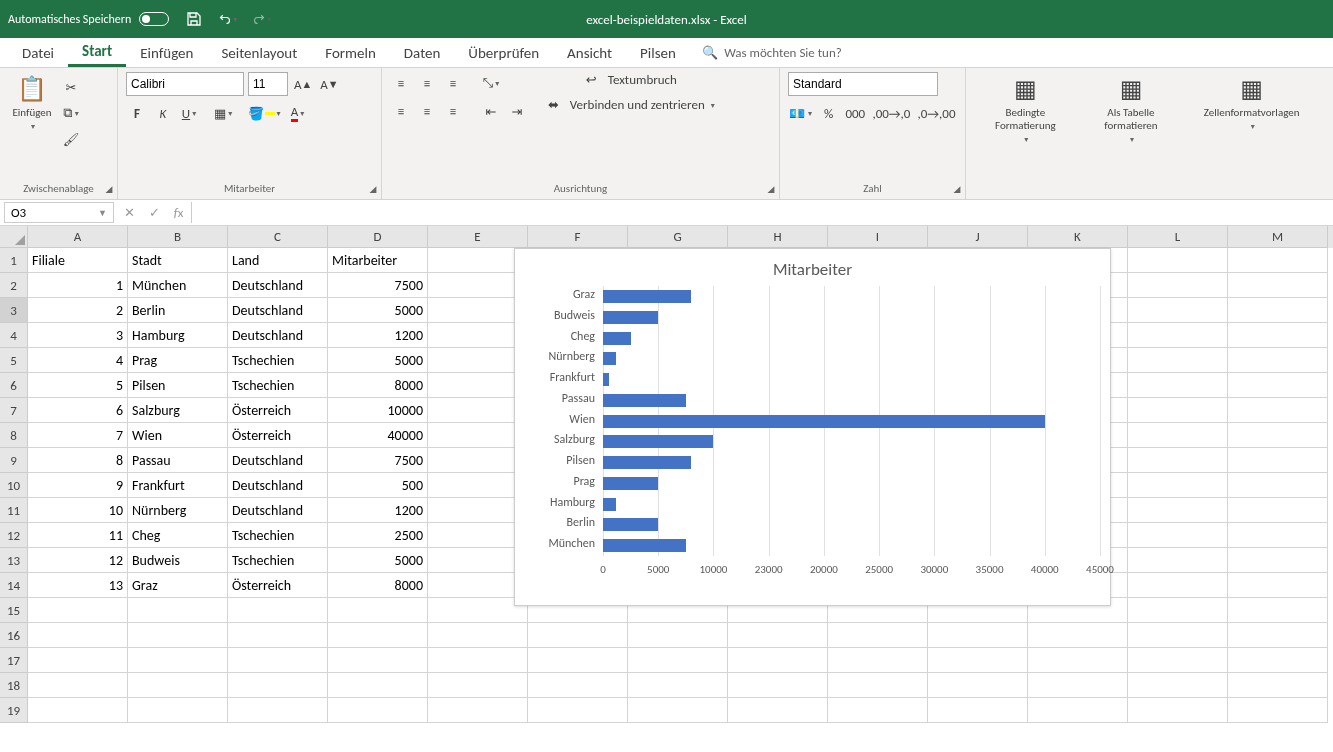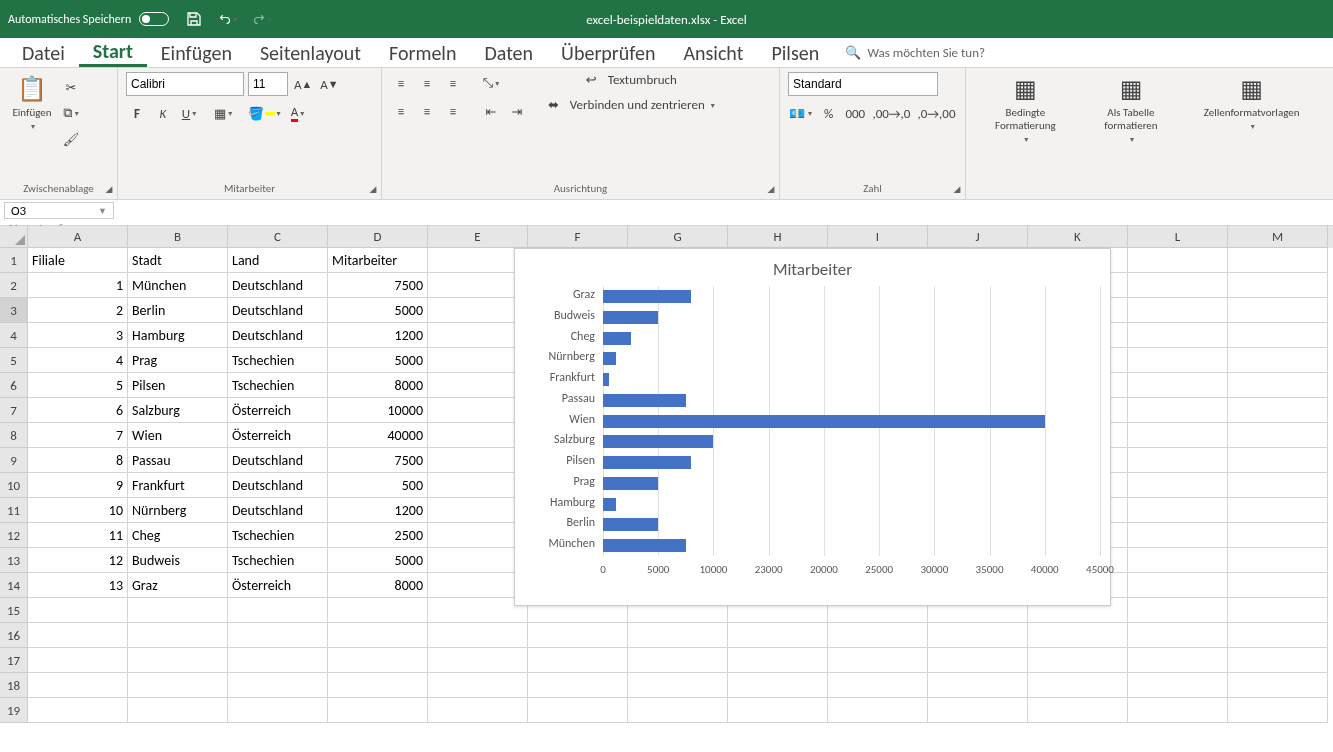--- a/index.html
+++ b/index.html
@@ -9,42 +9,42 @@
 .titlebar { height: 38px; background: #217346; color: #fff; display: flex; align-items: center; padding: 0 8px; position: relative; }
 .autosave { display: flex; align-items: center; gap: 8px; font-size: 12px; }
 .autosave-toggle { width: 30px; height: 14px; border: 1px solid #fff; border-radius: 8px; position: relative; }
 .autosave-toggle::after { content: ""; width: 8px; height: 8px; background: #fff; border-radius: 50%; position: absolute; left: 2px; top: 2px; }
 .qat { display: flex; gap: 16px; margin-left: 16px; align-items: center; }
 .qat-icon { width: 18px; height: 18px; display: flex; align-items: center; justify-content: center; color: #fff; cursor: pointer; }
 .title-center { position: absolute; left: 50%; transform: translateX(-50%); font-size: 13px; }
 
 
 .ribbon-tabs { height: 30px; background: #fff; border-bottom: 1px solid #d4d4d4; display: flex; align-items: stretch; padding-left: 8px; }
-.ribbon-tab { padding: 0 14px; display: flex; align-items: center; font-size: 20px; cursor: pointer; color: #444; }
+.ribbon-tab { padding: 0 14px; display: flex; align-items: center; font-size: 15px; cursor: pointer; color: #444; }
 .ribbon-tab.active { font-weight: 600; border-bottom: 3px solid #217346; color: #217346; }
 .tellme { display: flex; align-items: center; margin-left: 12px; color: #666; gap: 6px; }
 
 
 .ribbon { height: 132px; background: #f3f2f1; border-bottom: 1px solid #d4d4d4; display: flex; }
 .group { border-right: 1px solid #d4d4d4; padding: 4px 8px 2px; display: flex; flex-direction: column; justify-content: space-between; }
 .group-body { flex: 1; display: flex; gap: 4px; }
 .group-label { text-align: center; font-size: 11px; color: #666; padding: 2px 0; position: relative; }
 .dialog-launcher { position: absolute; right: -6px; bottom: 2px; width: 12px; height: 12px; font-size: 9px; color: #666; cursor: pointer; }
 .bigbtn { width: 48px; text-align: center; font-size: 11px; color: #444; cursor: pointer; display:flex; flex-direction:column; align-items:center; gap:2px;}
 .bigbtn .ic { width: 32px; height: 32px; display:flex; align-items:center; justify-content:center; font-size:24px; }
 .col { display: flex; flex-direction: column; gap: 4px; }
 .row { display: flex; gap: 4px; align-items: center; }
 .smbtn { min-width: 22px; height: 22px; display: flex; align-items: center; justify-content: center; cursor: pointer; font-size: 13px; color: #444; padding:0 2px;}
 .sel { border: 1px solid #ababab; background: #fff; height: 24px; font-size: 12px; padding: 0 4px; }
 .font-name { width: 118px; }
 .font-size { width: 40px; }
 .num-fmt { width: 150px; }
 
 
-.formula-bar { height: 26px; border-bottom: 1px solid #d4d4d4; display: flex; align-items: stretch; flex-direction: column; }
+.formula-bar { height: 26px; border-bottom: 1px solid #d4d4d4; display: flex; align-items: stretch; }
 .namebox { width: 110px; border: 1px solid #ccc; margin: 2px 2px 2px 4px; padding: 0 6px; font-size: 13px; display:flex; align-items:center; justify-content:space-between; }
 .fx-btns { display: flex; align-items: center; gap: 14px; padding: 0 8px; color: #999; }
 .fx-input { flex: 1; border: none; border-left: 1px solid #ccc; padding: 0 8px; margin:2px 4px 2px 0; }
 
 
 .grid-wrap { display: flex; flex-direction: column; }
 .colhdr-row { display: flex; height: 22px; background: #e6e6e6; }
 .selectall { width: 28px; height: 22px; background: #e6e6e6; border-right: 1px solid #ccc; border-bottom: 1px solid #ccc; position:relative; }
 .selectall::after { content:""; position:absolute; right:2px; bottom:2px; border:5px solid transparent; border-bottom-color:#a0a0a0; border-right-color:#a0a0a0;}
 .colhdr { width: 100px; background: #e6e6e6; border-right: 1px solid #ccc; border-bottom: 1px solid #ccc; display: flex; align-items: center; justify-content: center; font-size: 13px; color: #444; cursor:pointer;}

